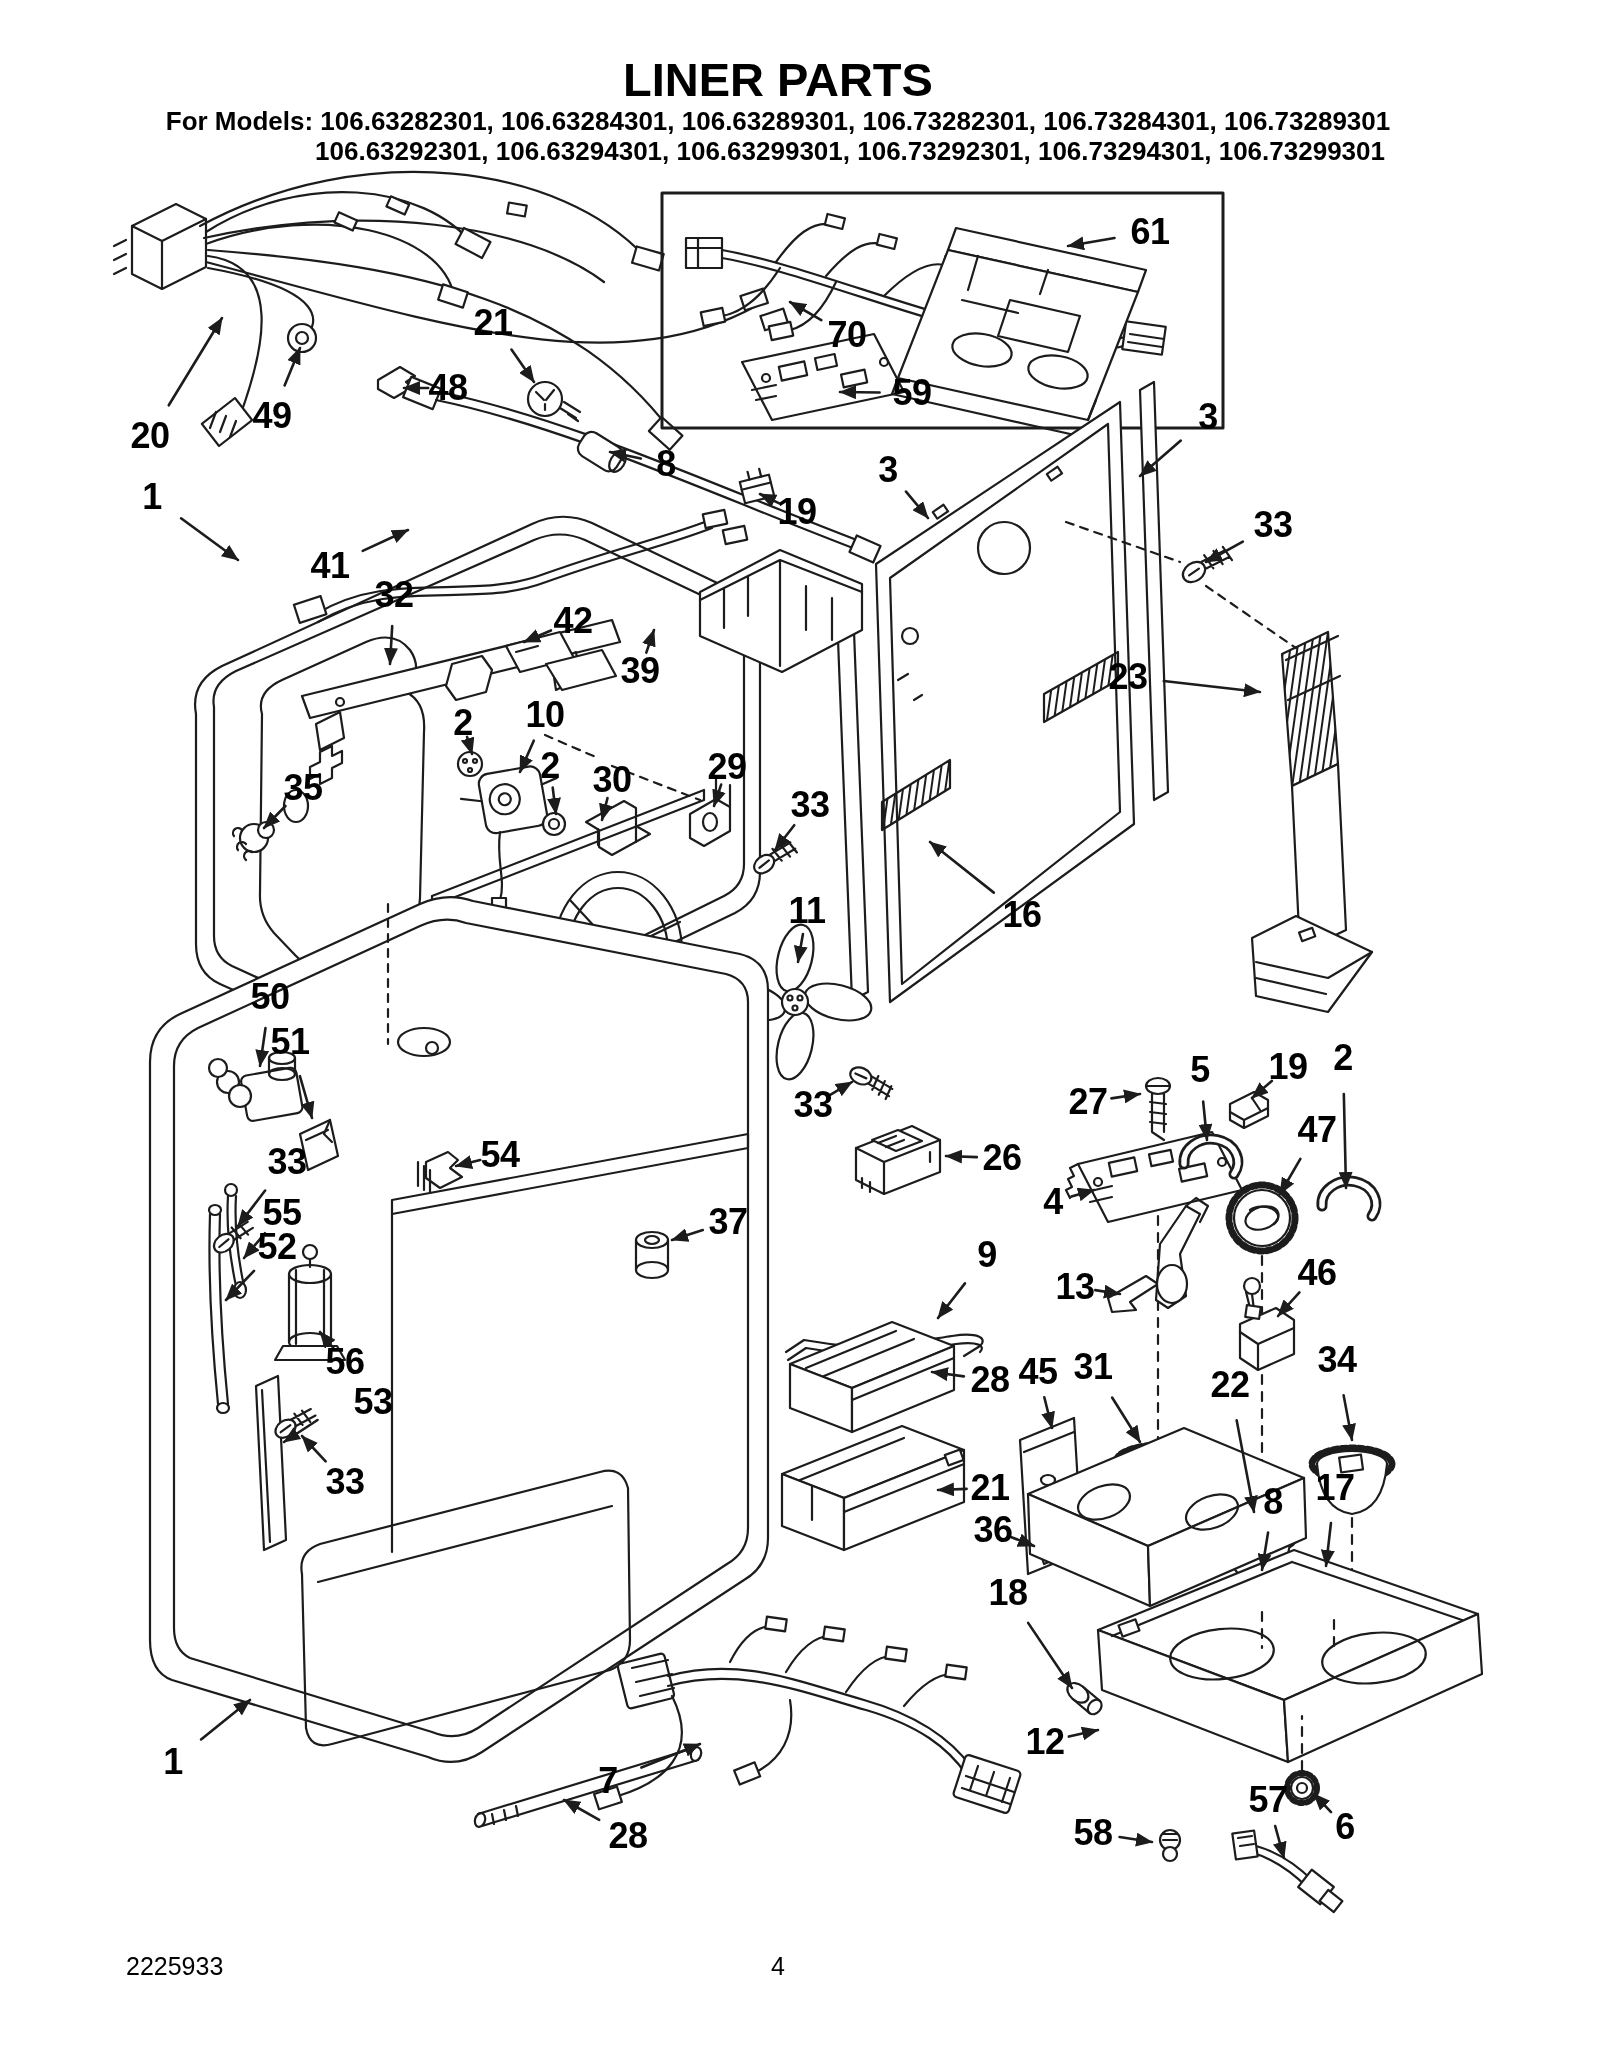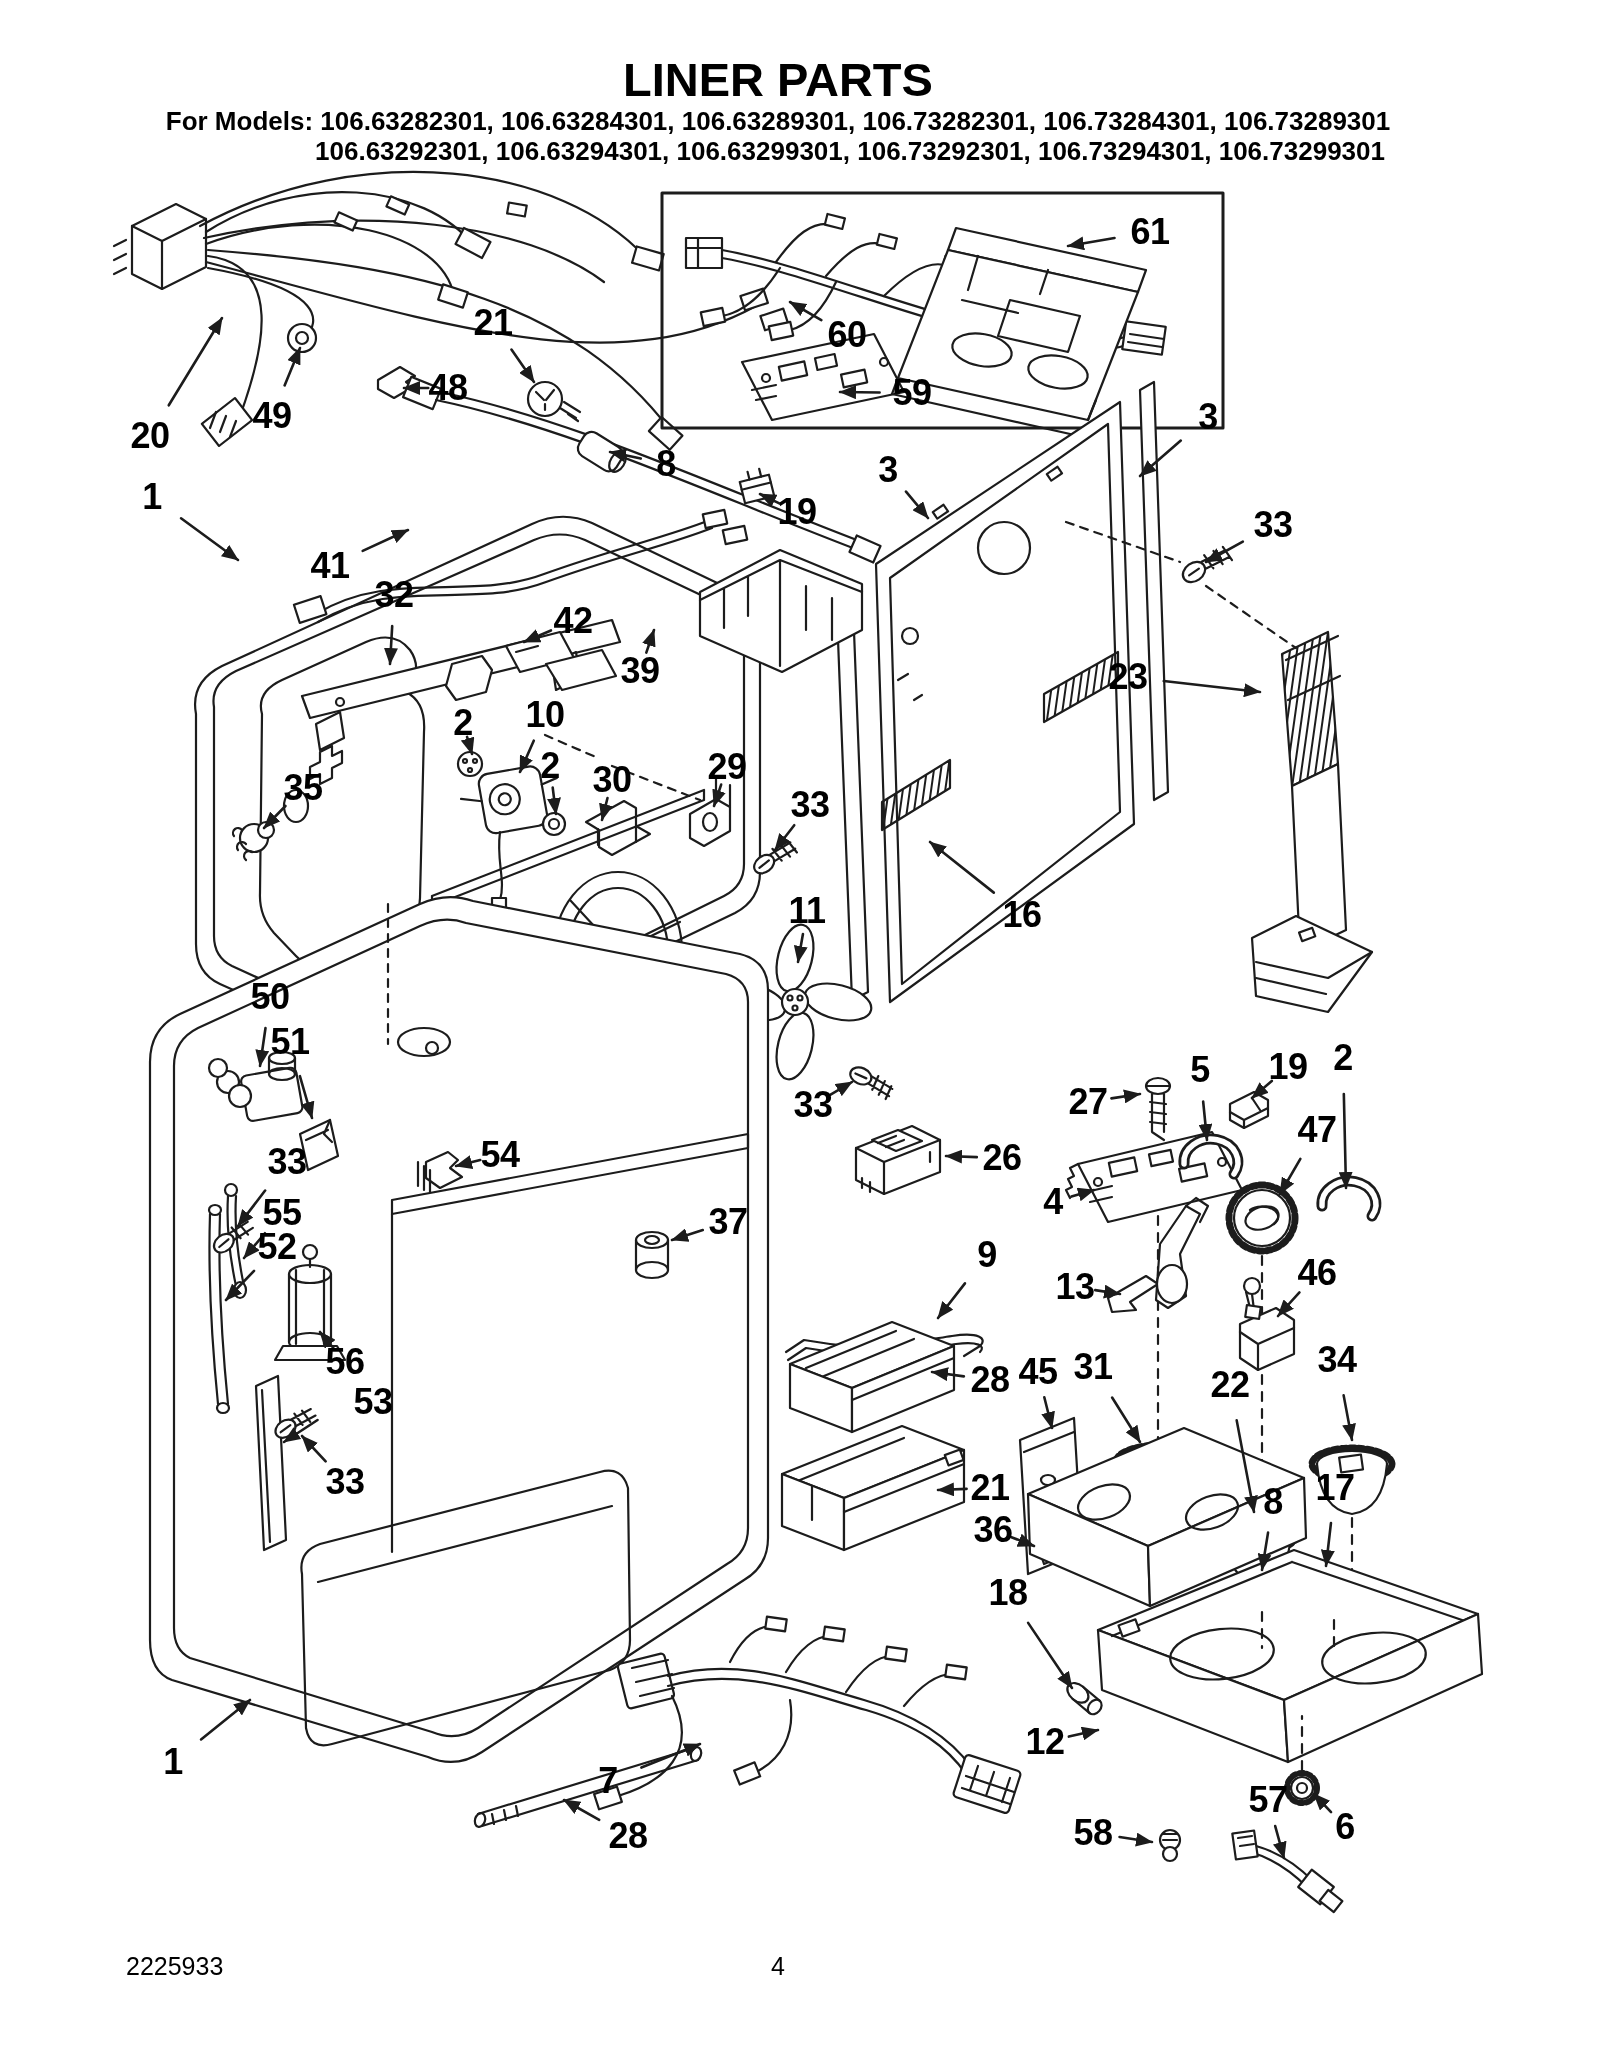--- a/index.html
+++ b/index.html
@@ -473,21 +473,21 @@
       </g>
   </svg>
 
   <div id="callout-layer">
       <div class="callout" style="left: 150px; top: 436px;">20</div>
       <div class="callout" style="left: 272px; top: 416px;">49</div>
       <div class="callout" style="left: 493px; top: 323px;">21</div>
       <div class="callout" style="left: 448px; top: 388px;">48</div>
       <div class="callout" style="left: 666px; top: 464px;">8</div>
       <div class="callout" style="left: 797px; top: 512px;">19</div>
-      <div class="callout" style="left: 847px; top: 335px;">60</div>
+      <div class="callout" style="left: 847px; top: 335px;">70</div>
       <div class="callout" style="left: 912px; top: 393px;">59</div>
       <div class="callout" style="left: 1150px; top: 232px;">61</div>
       <div class="callout" style="left: 1208px; top: 417px;">3</div>
       <div class="callout" style="left: 888px; top: 470px;">3</div>
       <div class="callout" style="left: 1273px; top: 525px;">33</div>
       <div class="callout" style="left: 152px; top: 497px;">1</div>
       <div class="callout" style="left: 330px; top: 566px;">41</div>
       <div class="callout" style="left: 394px; top: 595px;">32</div>
       <div class="callout" style="left: 573px; top: 621px;">42</div>
       <div class="callout" style="left: 640px; top: 671px;">39</div>

